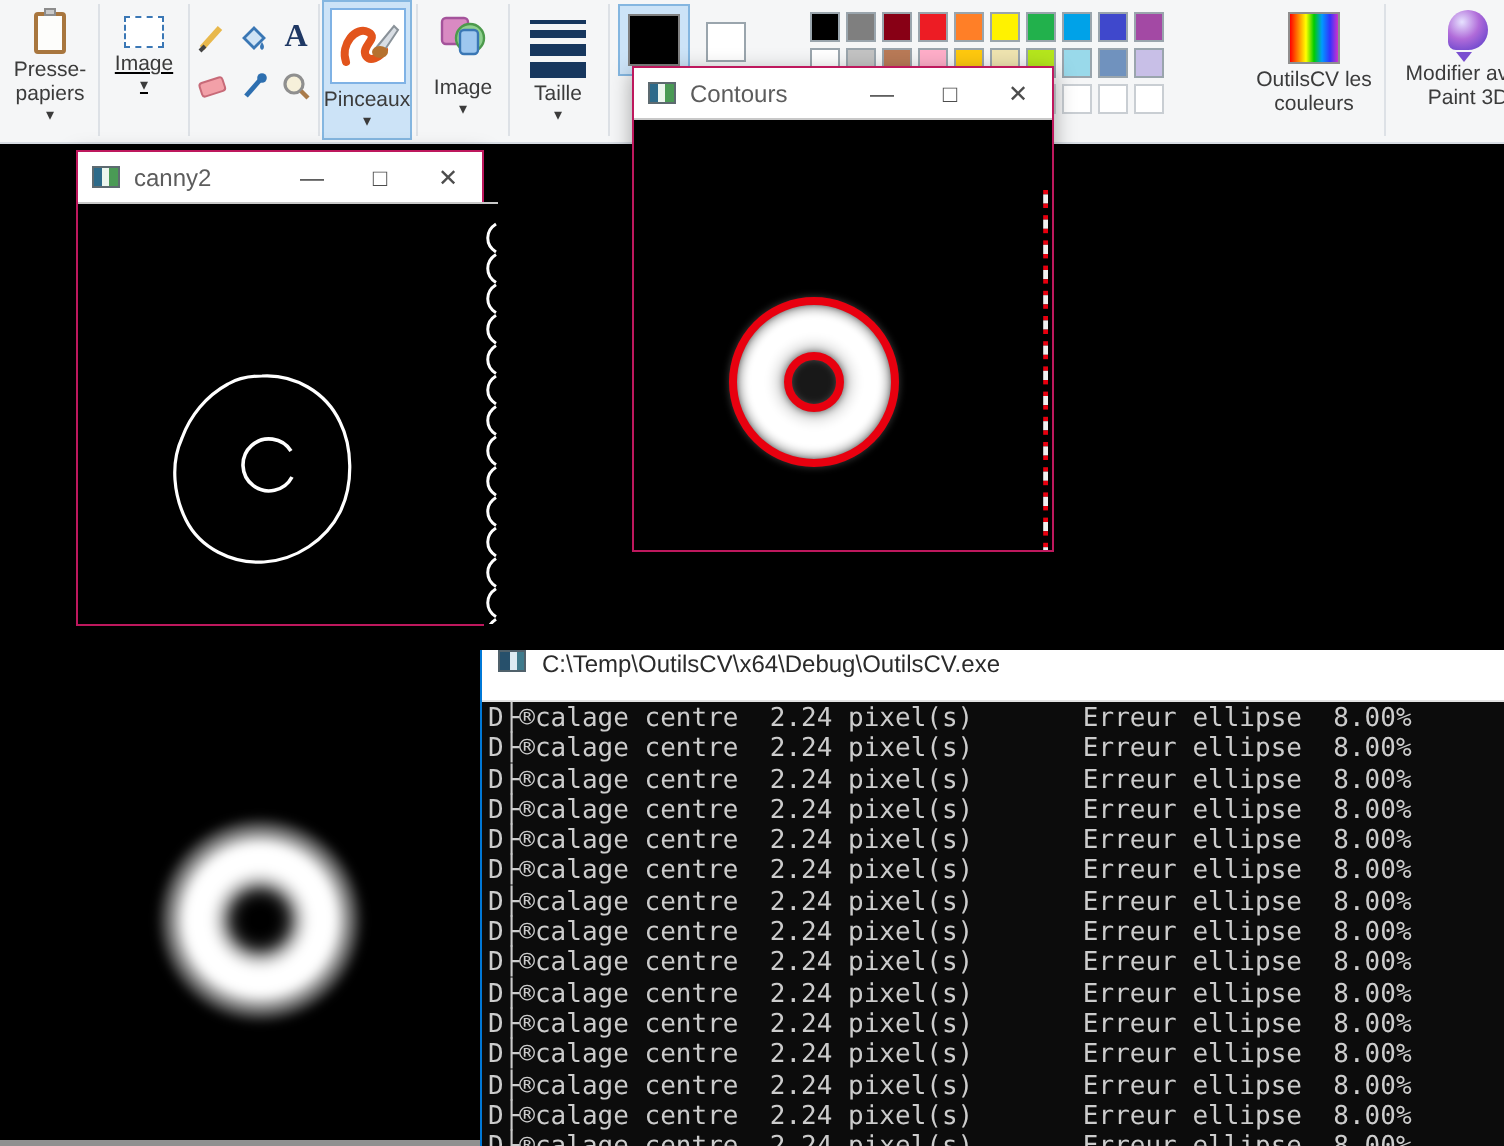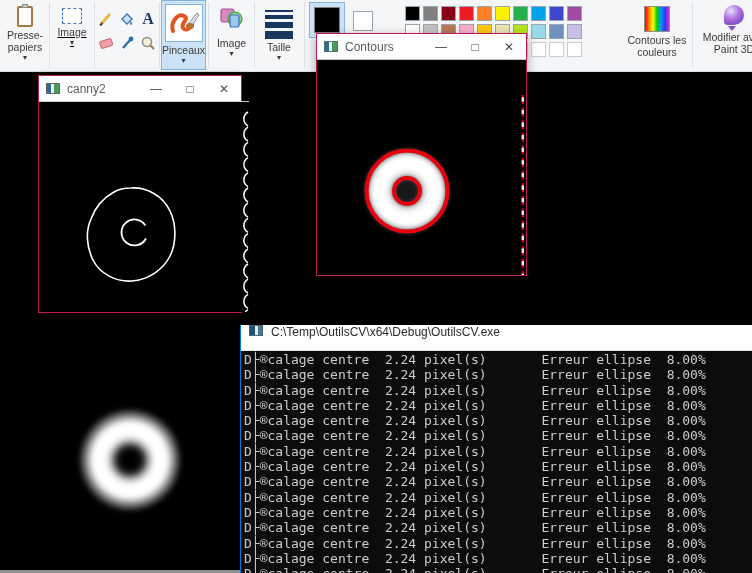--- a/index.html
+++ b/index.html
@@ -222,21 +222,21 @@
         <div class="swatch empty"></div>
         <div class="swatch empty"></div>
         <div class="swatch empty"></div>
         <div class="swatch empty"></div>
         <div class="swatch empty"></div>
       </div>
   </div>
 
   <div class="rgroup" style="left:625px; width:64px;">
     <div class="rainbow"></div>
-    <div class="rlabel">Contours les couleurs</div>
+    <div class="rlabel">OutilsCV les couleurs</div>
   </div>
   <div class="rsep" style="left:692px;"></div>
 
   <div class="rgroup" style="left:698px; width:72px;">
     <div class="p3d-icon">
       <div class="p3d-ball"></div>
         <div class="p3d-tip"></div>
     </div>
     <div class="rlabel">Modifier avec Paint 3D</div>
   </div>

